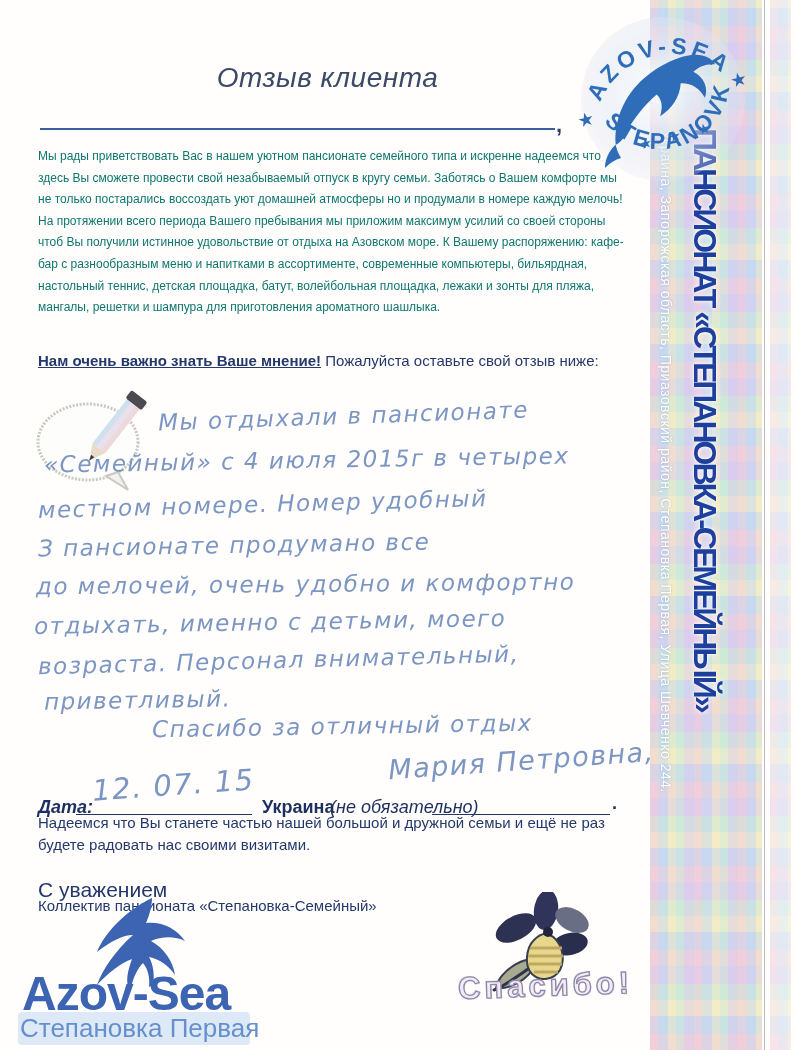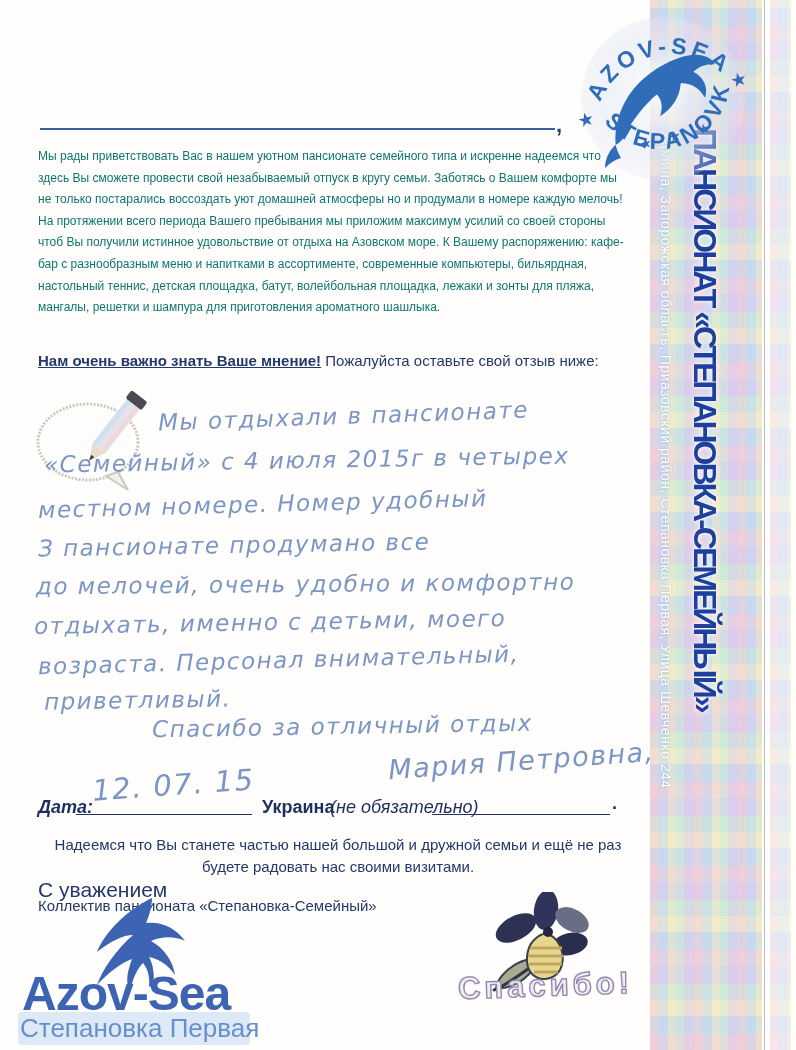--- a/index.html
+++ b/index.html
@@ -45,21 +45,21 @@
   .hl9 { left:388px; top:745px; transform:rotate(-4deg); font-size:27px; }
   .hand-date { left:92px; top:768px; font-size:29px; transform:rotate(-4deg); }
   
   .form-label { position:absolute; font-size:18px; color:#1d2f5e; }
   .date-label { left:38px; top:797px; font-weight:bold; font-style:italic; }
   .u1 { position:absolute; left:76px;  top:814px; width:176px; border-bottom:1.6px solid #22355f; }
   .sign-label { left:262px; top:797px; font-weight:bold; }
   .sign-note  { left:330px; top:797px; font-style:italic; }
   .u2 { position:absolute; left:432px; top:814px; width:178px; border-bottom:1.6px solid #22355f; }
   .line-end { position:absolute; left:612px; top:793px; font-size:18px; font-weight:bold; color:#1d2f5e; }
-  .closing { position:absolute; left:38px; top:834px; width:600px; font-size:15px; line-height:21.6px; color:#23386b;text-align:center; }
+  .closing { position:absolute; left:38px; top:812px; width:600px; font-size:15px; line-height:21.6px; color:#23386b; }
   .regards1 { position:absolute; left:38px; top:878px; font-size:21px; color:#23386b; }
   .regards2 { position:absolute; left:38px; top:897px; font-size:15px; color:#23386b; }
   
   .gull { position:absolute; left:55px; top:896px; }
   .logo-title {
     position:absolute; left:22px; top:966px; font-size:48px; font-weight:bold;
     color:#3c64b2; letter-spacing:-1px; white-space:nowrap;
   }
   .logo-subtitle-bar {
     position:absolute; left:18px; top:1012px; width:232px; height:33px;
@@ -102,20 +102,21 @@
   }
   
   .stamp { position:absolute; left:568px; top:4px; }
   .stamp text { font-family:"Liberation Sans", sans-serif; font-weight:bold; fill:#2f6db8; }
 </style>
 </head>
 <body>
 
 <div id="page">
 
+  <div class="doc-title">Отзыв клиента</div>
   <div class="title-rule"></div>
   <div class="rule-end">,</div>
 
   <div class="intro">Мы рады приветствовать Вас в нашем уютном пансионате семейного типа и искренне надеемся что здесь Вы сможете провести свой незабываемый отпуск в кругу семьи. Заботясь о Вашем комфорте мы не только постарались воссоздать уют домашней атмосферы но и продумали в номере каждую мелочь! На протяжении всего периода Вашего пребывания мы приложим максимум усилий со своей стороны чтоб Вы получили истинное удовольствие от отдыха на Азовском море. К Вашему распоряжению: кафе-бар с разнообразным меню и напитками в ассортименте, современные компьютеры, бильярдная, настольный теннис, детская площадка, батут, волейбольная площадка, лежаки и зонты для пляжа, мангалы, решетки и шампура для приготовления ароматного шашлыка.</div>
 
   <div class="prompt">
     <span class="b">Нам очень важно знать Ваше мнение!</span><span> Пожалуйста оставьте свой отзыв ниже:</span>
   </div>
 
   <svg class="bubble" width="132" height="118" viewBox="0 0 132 118">

